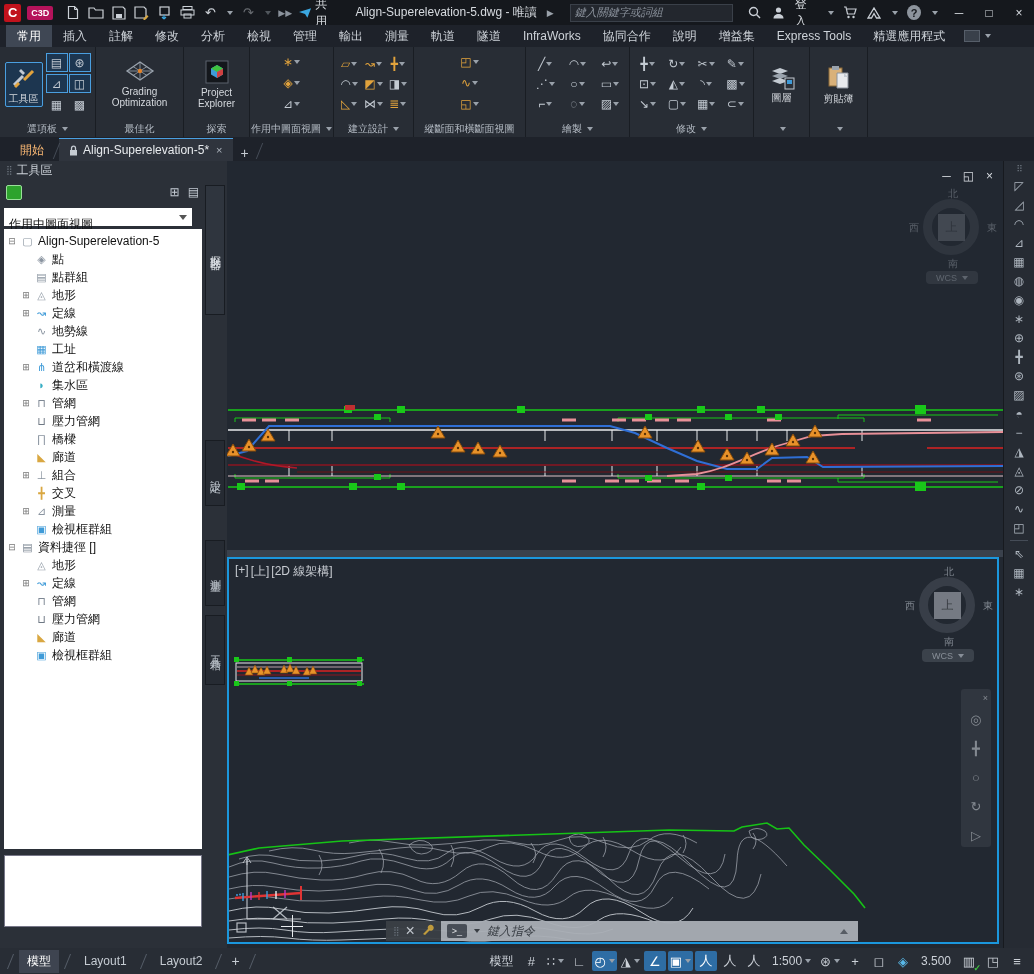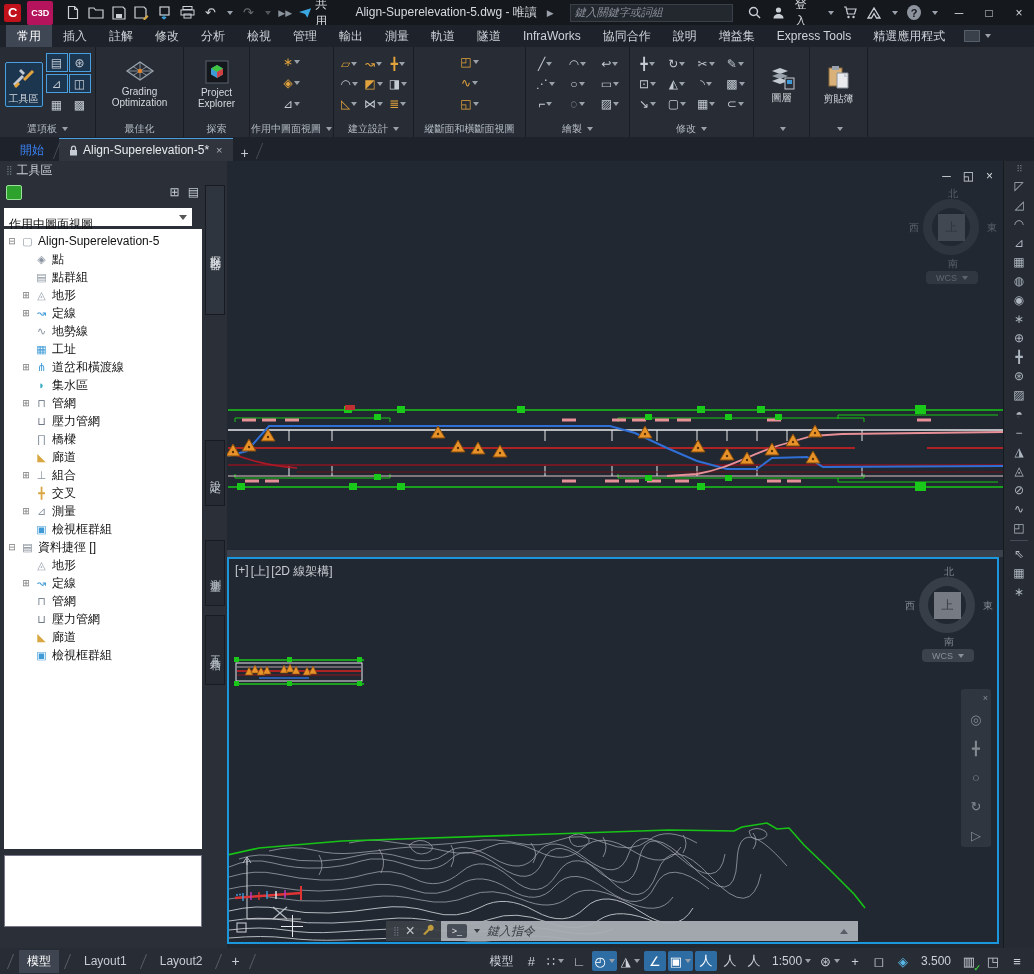--- a/index.html
+++ b/index.html
@@ -1,21 +1,21 @@
 <!DOCTYPE html>
 <html><head>
 <meta charset="utf-8">
 <style>
   html,body{margin:0;padding:0;background:#000;}
   #app{position:relative;width:1034px;height:974px;background:#15181d;font-family:"Liberation Sans",sans-serif;overflow:hidden;-webkit-font-smoothing:antialiased;}
   .ni{pointer-events:none;}
   
   #titlebar{position:absolute;left:0;top:0;width:1034px;height:25px;background:#15181d;display:flex;align-items:center;gap:6px;padding-left:4px;box-sizing:border-box;}
   .badge-c{width:18px;height:18px;background:#c1121c;color:#fff;font-weight:bold;font-size:13px;display:flex;align-items:center;justify-content:center;border-radius:2px;}
-  .badge-c3d{height:24px;background:#b5135b;color:#fff;font-size:9px;font-weight:bold;display:flex;align-items:center;padding:0 4px;border-radius:2px;}
+  .badge-c3d{height:14px;background:#b5135b;color:#fff;font-size:9px;font-weight:bold;display:flex;align-items:center;padding:0 4px;border-radius:2px;}
   .qat{display:flex;align-items:center;gap:7px;margin-left:6px;}
   .qico{width:17px;height:16px;display:flex;align-items:center;justify-content:center;color:#cdd2d8;font-size:13px;}
   .qico svg{display:block;}
   .qsep{color:#8a929c;font-size:9px;}
   .share{color:#3ba7e0;font-size:12px;display:flex;align-items:center;gap:3px;}
   .share .lbl{color:#d4d8dd;}
   #title-text{color:#d7dbe0;font-size:12px;margin-left:12px;white-space:nowrap;}
   .title-arrow{color:#9aa1aa;font-size:9px;margin-left:4px;}
   #tb-search{margin-left:10px;width:160px;height:16px;background:#23272e;border:1px solid #3a4049;color:#8a919b;font-size:11px;font-style:italic;display:flex;align-items:center;padding:0 4px;}
   .tb-right{display:flex;align-items:center;gap:9px;margin-left:8px;color:#c9ced5;}
@@ -42,21 +42,21 @@
   .sic{min-width:20px;height:19px;display:flex;align-items:center;justify-content:center;color:#c3cad2;font-size:12px;}
   .sic.gold{color:#e2a33c;}
   .sic.hl{border:1px solid #4a9fe0;background:#1d3650;box-sizing:border-box;}
   .sic .caret{border-top-color:#98a0a9;margin-left:1px;}
   .grid2{display:grid;grid-template-columns:repeat(2,22px);grid-auto-rows:20px;gap:1px;}
   .grid3{display:grid;grid-template-columns:repeat(3,1fr);grid-auto-rows:20px;column-gap:2px;}
   .grid4{display:grid;grid-template-columns:repeat(4,1fr);grid-auto-rows:20px;column-gap:2px;}
   .col3{display:grid;grid-auto-rows:21px;}
   
   #doctabs{position:absolute;left:0;top:137px;width:1034px;height:24px;background:#1e222a;display:flex;align-items:flex-end;padding-left:10px;box-sizing:border-box;}
-  .dtab{height:22px;display:flex;align-items:center;gap:5px;padding:0 10px;font-size:12px;color:#3b82f6;}
+  .dtab{height:22px;display:flex;align-items:center;gap:5px;padding:0 10px;font-size:12px;color:#fdba74;}
   .dtab.active{background:#2f343d;color:#e8ebee;border-top:1px solid #4a9fe0;}
   .dtab .x{color:#aab1ba;font-size:11px;margin-left:2px;}
   .dtab-plus{color:#c6ccd3;font-size:14px;padding:0 8px;}
   .dslash{width:1px;height:16px;background:#454c57;transform:skewX(-22deg);margin:0 2px 2px 2px;}
   
   #toolspace{position:absolute;left:0;top:161px;width:227px;height:787px;background:#2b3038;}
   .ts-header{height:18px;display:flex;align-items:center;gap:5px;padding-left:6px;color:#ccd1d8;font-size:12px;}
   .grip{color:#6d757f;font-size:9px;letter-spacing:-1px;}
   .ts-toolbar{height:26px;display:flex;align-items:center;padding:0 6px;gap:6px;}
   .ts-green{width:14px;height:13px;background:#2da32d;border:1px solid #9adf9a;border-radius:2px;}

